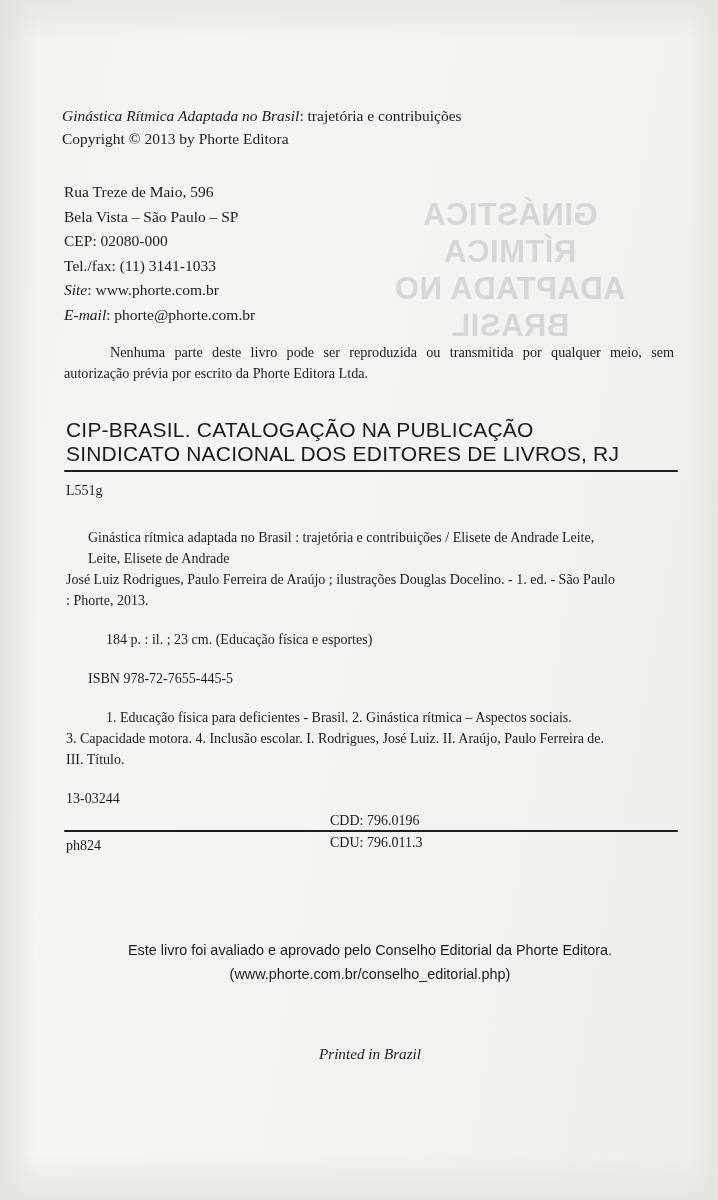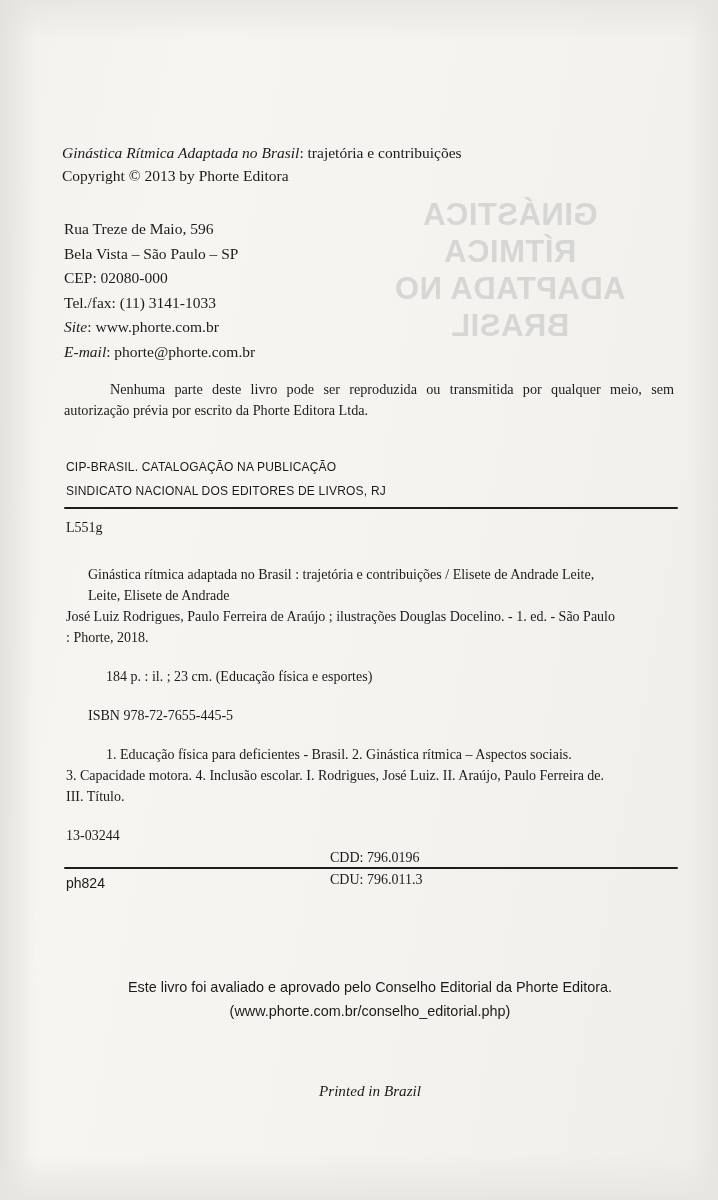--- a/index.html
+++ b/index.html
@@ -62,21 +62,20 @@
     pointer-events: none;
     user-select: none;
   }
 
   .content {
     position: absolute;
     left: 62px;
     right: 46px;
     top: 0;
     bottom: 0;
-    margin-top: 37px;
   }
 
   .block {
     position: absolute;
   }
 
   .ln { display: block; }
 
   
   #credits {
@@ -105,21 +104,21 @@
     line-height: 21px;
     text-align: justify;
   }
   #legal .indent { display: inline-block; width: 46px; }
 
   
   #cipheading {
     top: 418px;
     left: 4px;
     font-family: "Liberation Sans", sans-serif;
-    font-size: 12px;
+    font-size: 21px;
     line-height: 24px;
     letter-spacing: 0.2px;
   }
 
   .rule {
     position: absolute;
     height: 2px;
     background: #1d1d1d;
     border-radius: 1px;
   }
@@ -152,21 +151,21 @@
   #cddrow .right {
     position: absolute;
     left: 264px;
     top: 22px;
     line-height: 22px;
   }
 
   #phnum {
     top: 838px;
     left: 4px;
-    font-family: Liberation Sans, sans-serif;
+    font-family: Liberation Serif, serif;
     font-size: 14px;
   }
 
   
   #council {
     top: 938px;
     left: 0;
     width: 616px;
     text-align: center;
     font-family: Liberation Sans, sans-serif;
@@ -227,21 +226,21 @@
 
     <div class="rule" id="rule-top"></div>
 
     <div class="block" id="cip">
       <div class="callnum">L551g</div>
 
       <div class="grp">
         <span class="ln ind1">Ginástica rítmica adaptada no Brasil : trajetória e contribuições / Elisete de Andrade Leite,</span>
         <span class="ln ind1">Leite, Elisete de Andrade</span>
         <span class="ln">José Luiz Rodrigues, Paulo Ferreira de Araújo ; ilustrações Douglas Docelino. - 1. ed. - São Paulo</span>
-        <span class="ln">: Phorte, 2018.</span>
+        <span class="ln">: Phorte, 2013.</span>
       </div>
 
       <div class="grp">
         <span class="ln ind2">184 p. : il. ; 23 cm. (Educação física e esportes)</span>
       </div>
 
       <div class="grp">
         <span class="ln ind1">ISBN 978-72-7655-445-5</span>
       </div>
 

